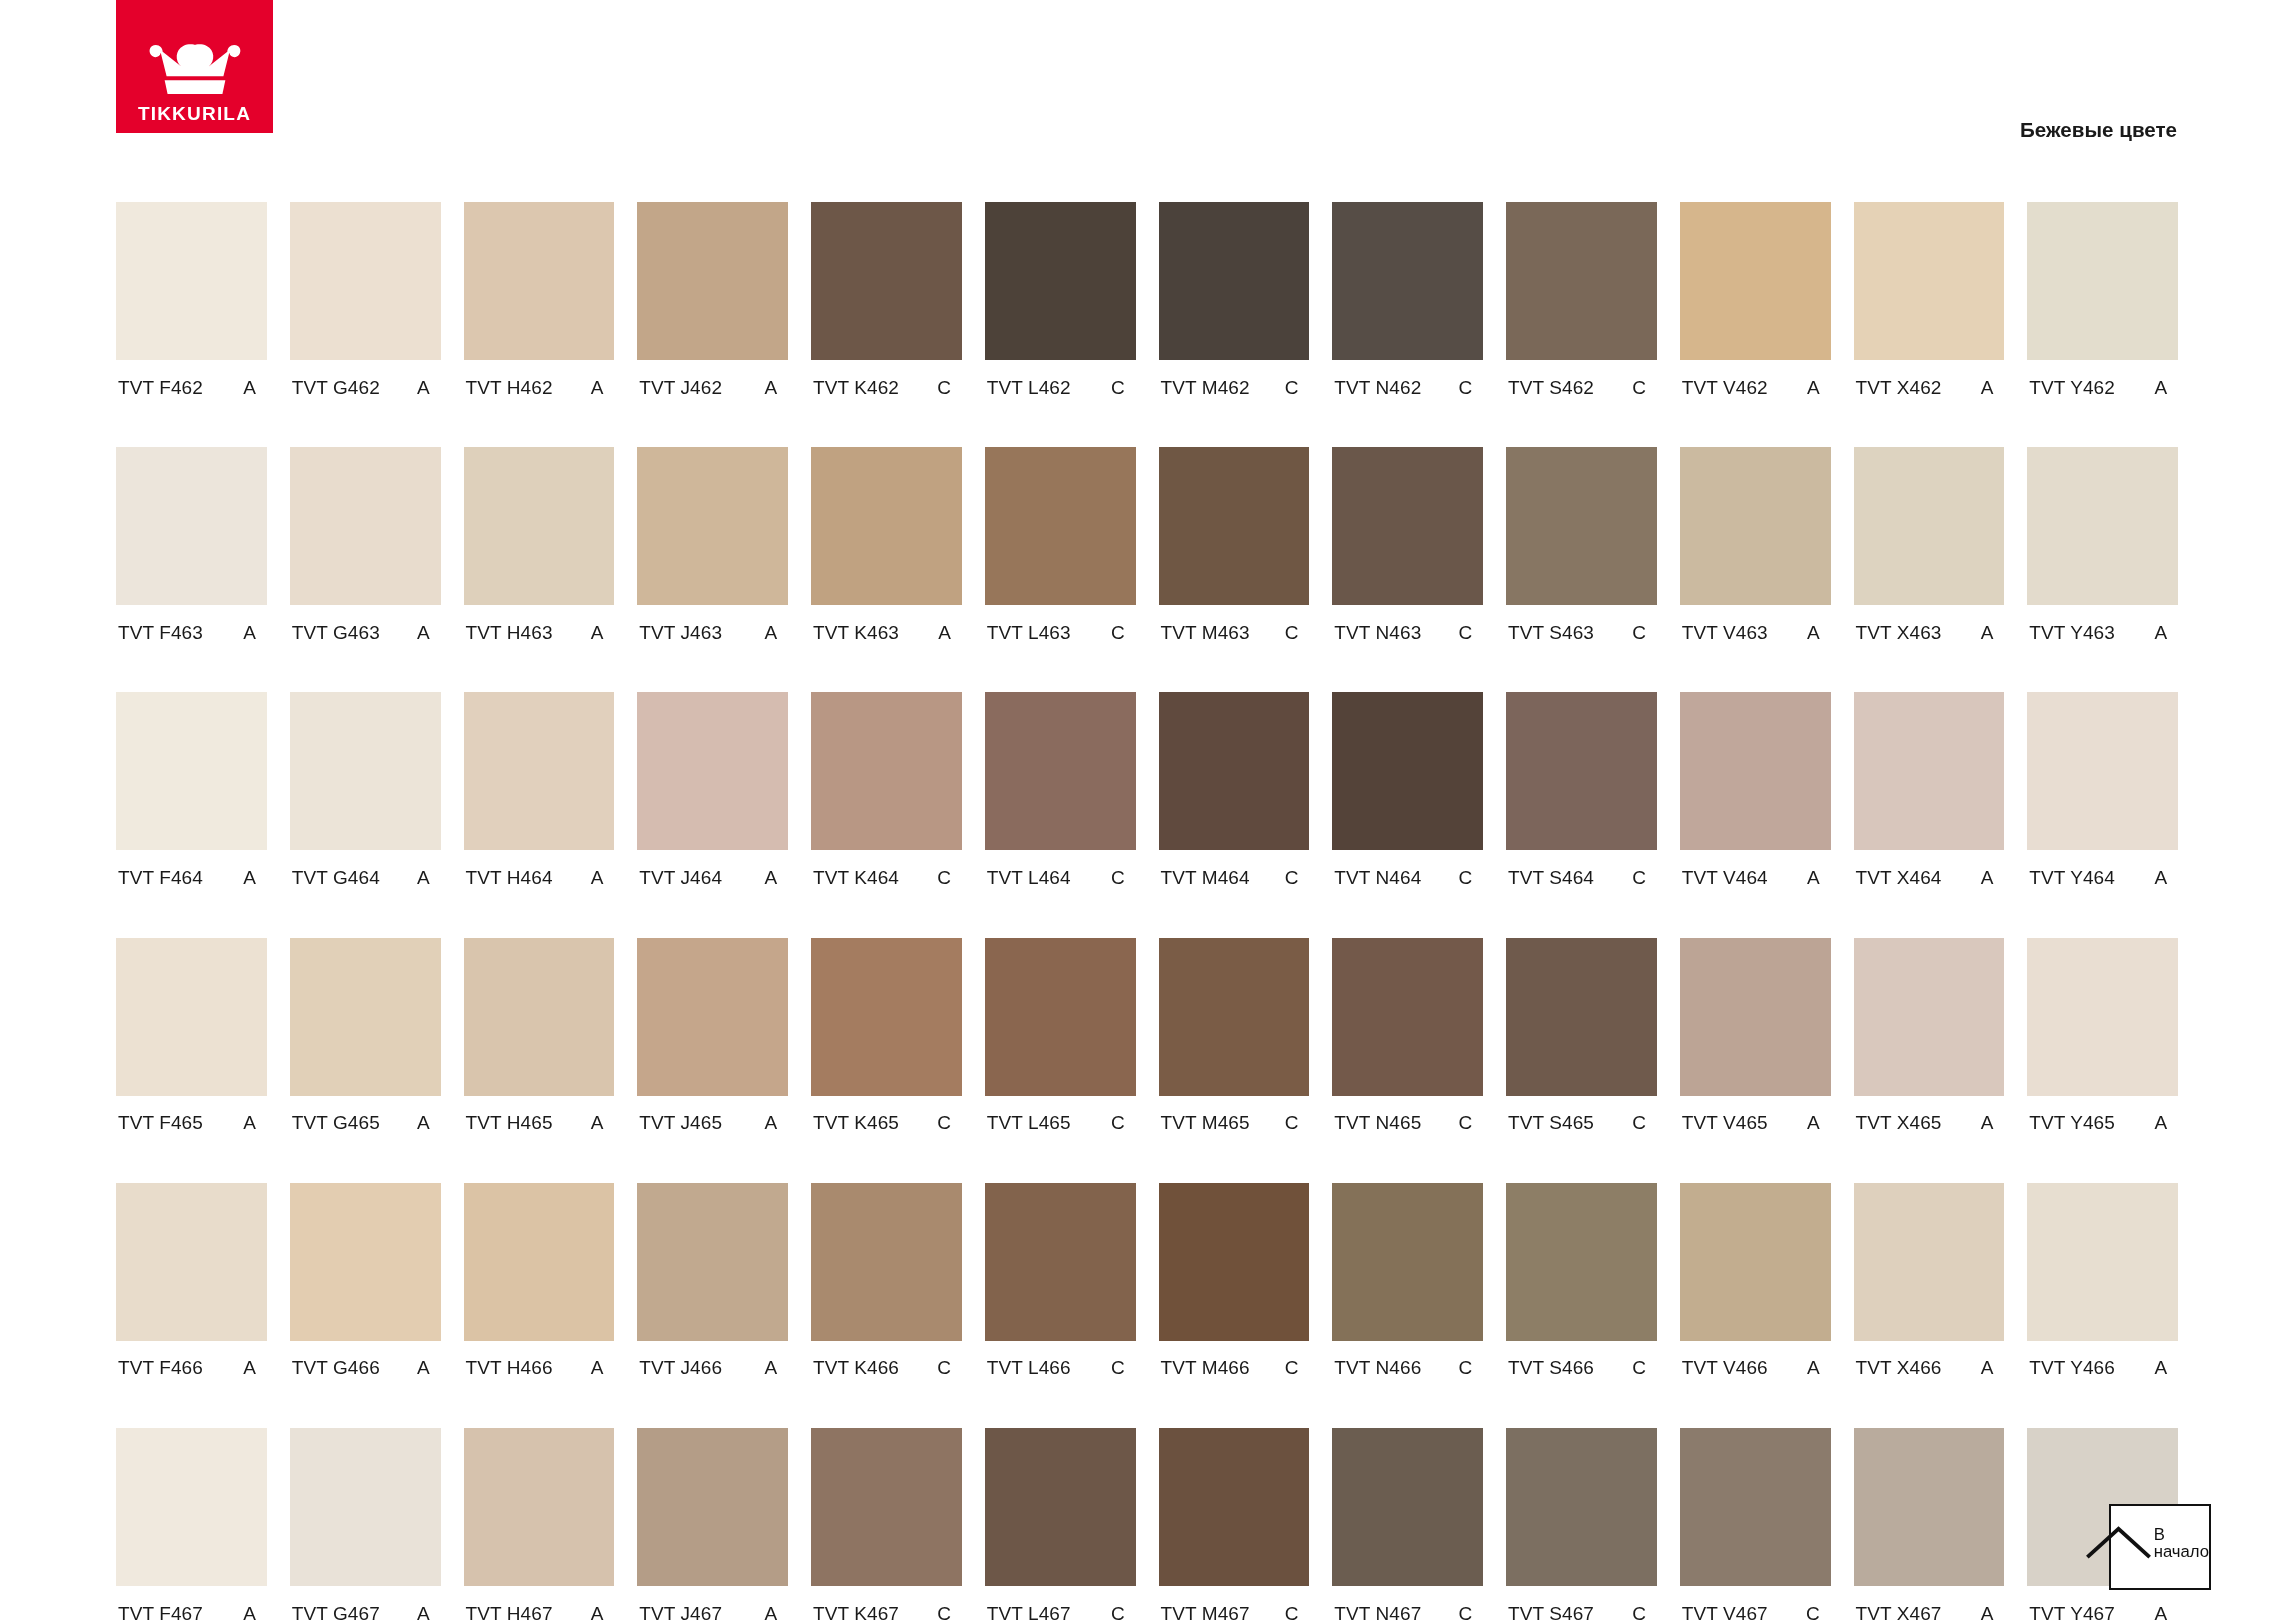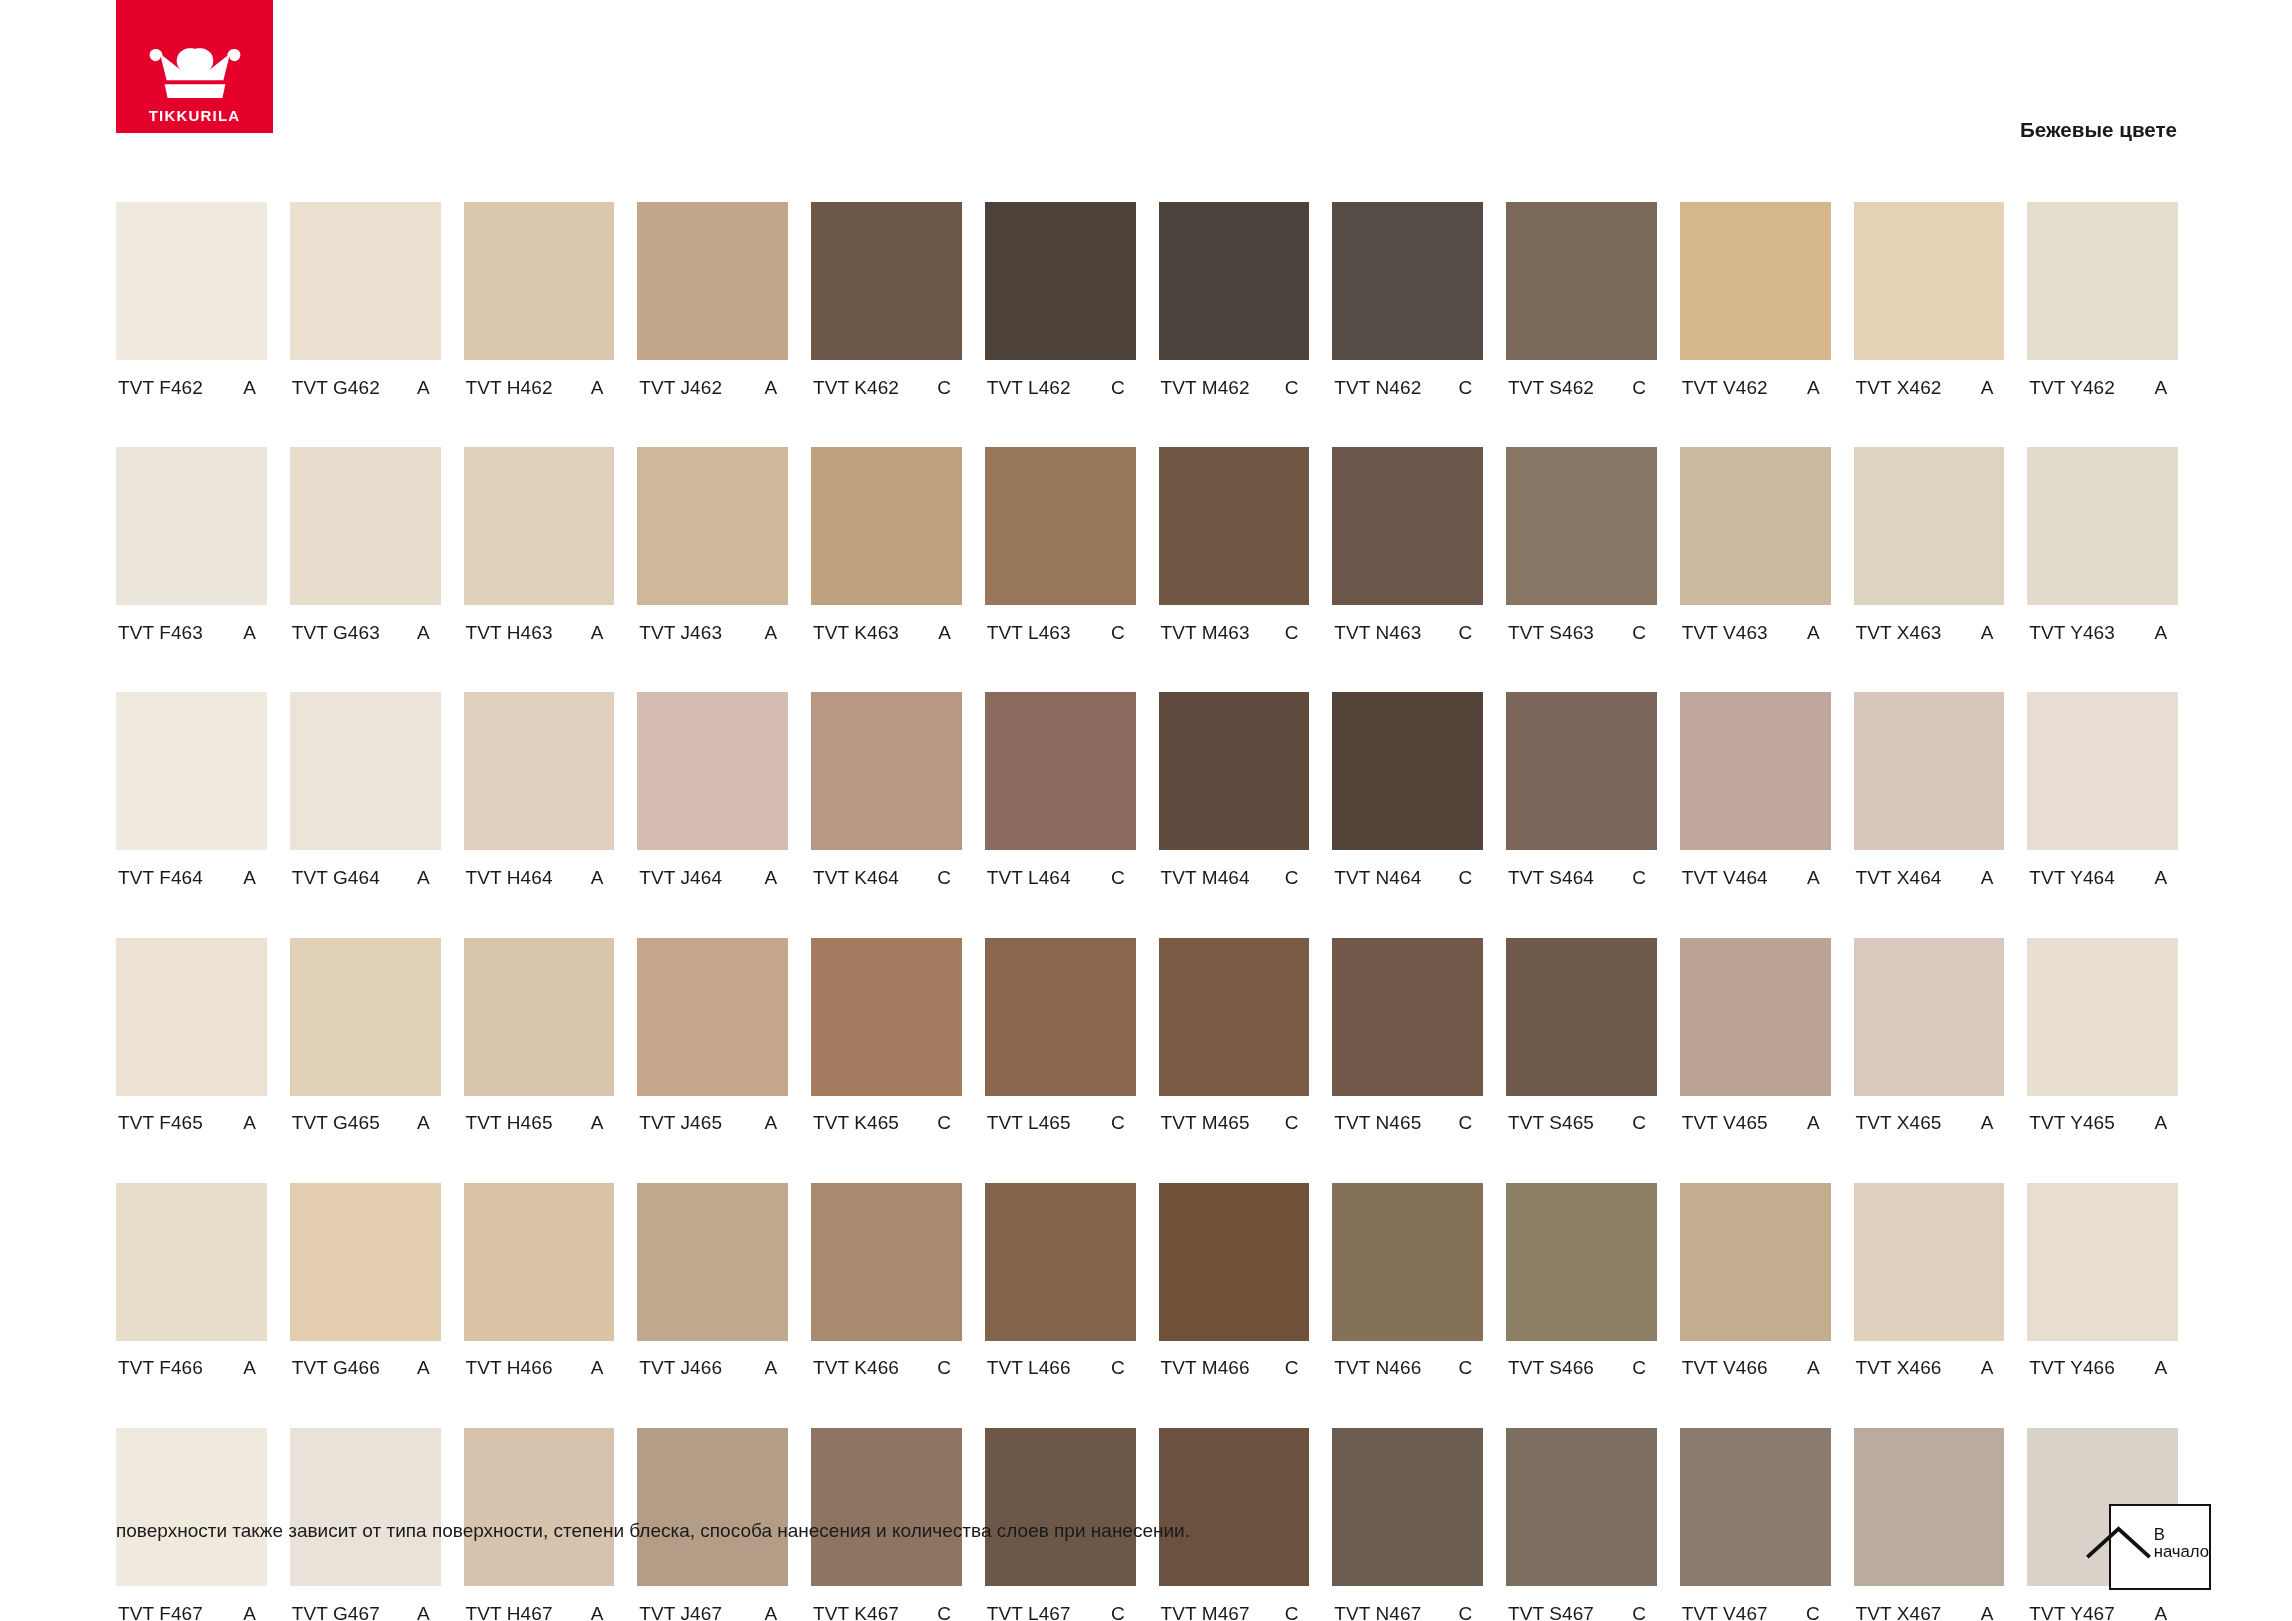--- a/index.html
+++ b/index.html
@@ -13,21 +13,21 @@
 
   
   #logo{
     position:absolute;left:116px;top:0;width:157px;height:133px;
     background:#e4002b;
     display:flex;flex-direction:column;align-items:center;justify-content:flex-end;
     padding-bottom:9.8px;box-sizing:border-box;
   }
   #logo .crown{width:94px;height:61px;display:block;margin-bottom:5.9px;}
   #logo .brand{
-    color:#ffffff;font-size:15px;font-weight:bold;letter-spacing:1.2px;
+    color:#ffffff;font-size:19px;font-weight:bold;letter-spacing:1.2px;
     font-family:"Liberation Sans", sans-serif;line-height:1;
   }
 
   
   #page-title{
     position:absolute;right:116px;top:118px;
     font-size:20.6px;font-weight:bold;color:#1a1a1a;
     text-align:right;white-space:nowrap;
   }
 
@@ -588,21 +588,20 @@
     <div class="swatch-cell">
       <div class="swatch-chip" title="TVT Y467" style="background-color: rgb(216, 210, 200);"></div>
       <div class="swatch-label">
         <span class="code">TVT Y467</span>
         <span class="base">A</span>
       </div>
     </div>
   </div>
 
 <div id="footer-note">
-  <div>поверхности также зависит от типа поверхности, степени блеска, способа нанесения и количества слоев при нанесении.</div>
 </div>
 
 <div id="home-button">
   <span class="chev">
     <svg viewBox="0 0 72 38" width="71" height="37" xmlns="http://www.w3.org/2000/svg">
       <polyline points="4,34 36,5 68,34" fill="none" stroke="#111111" stroke-width="4"></polyline>
     </svg>
   </span>
   <span class="home-label">В начало</span>
 </div>

